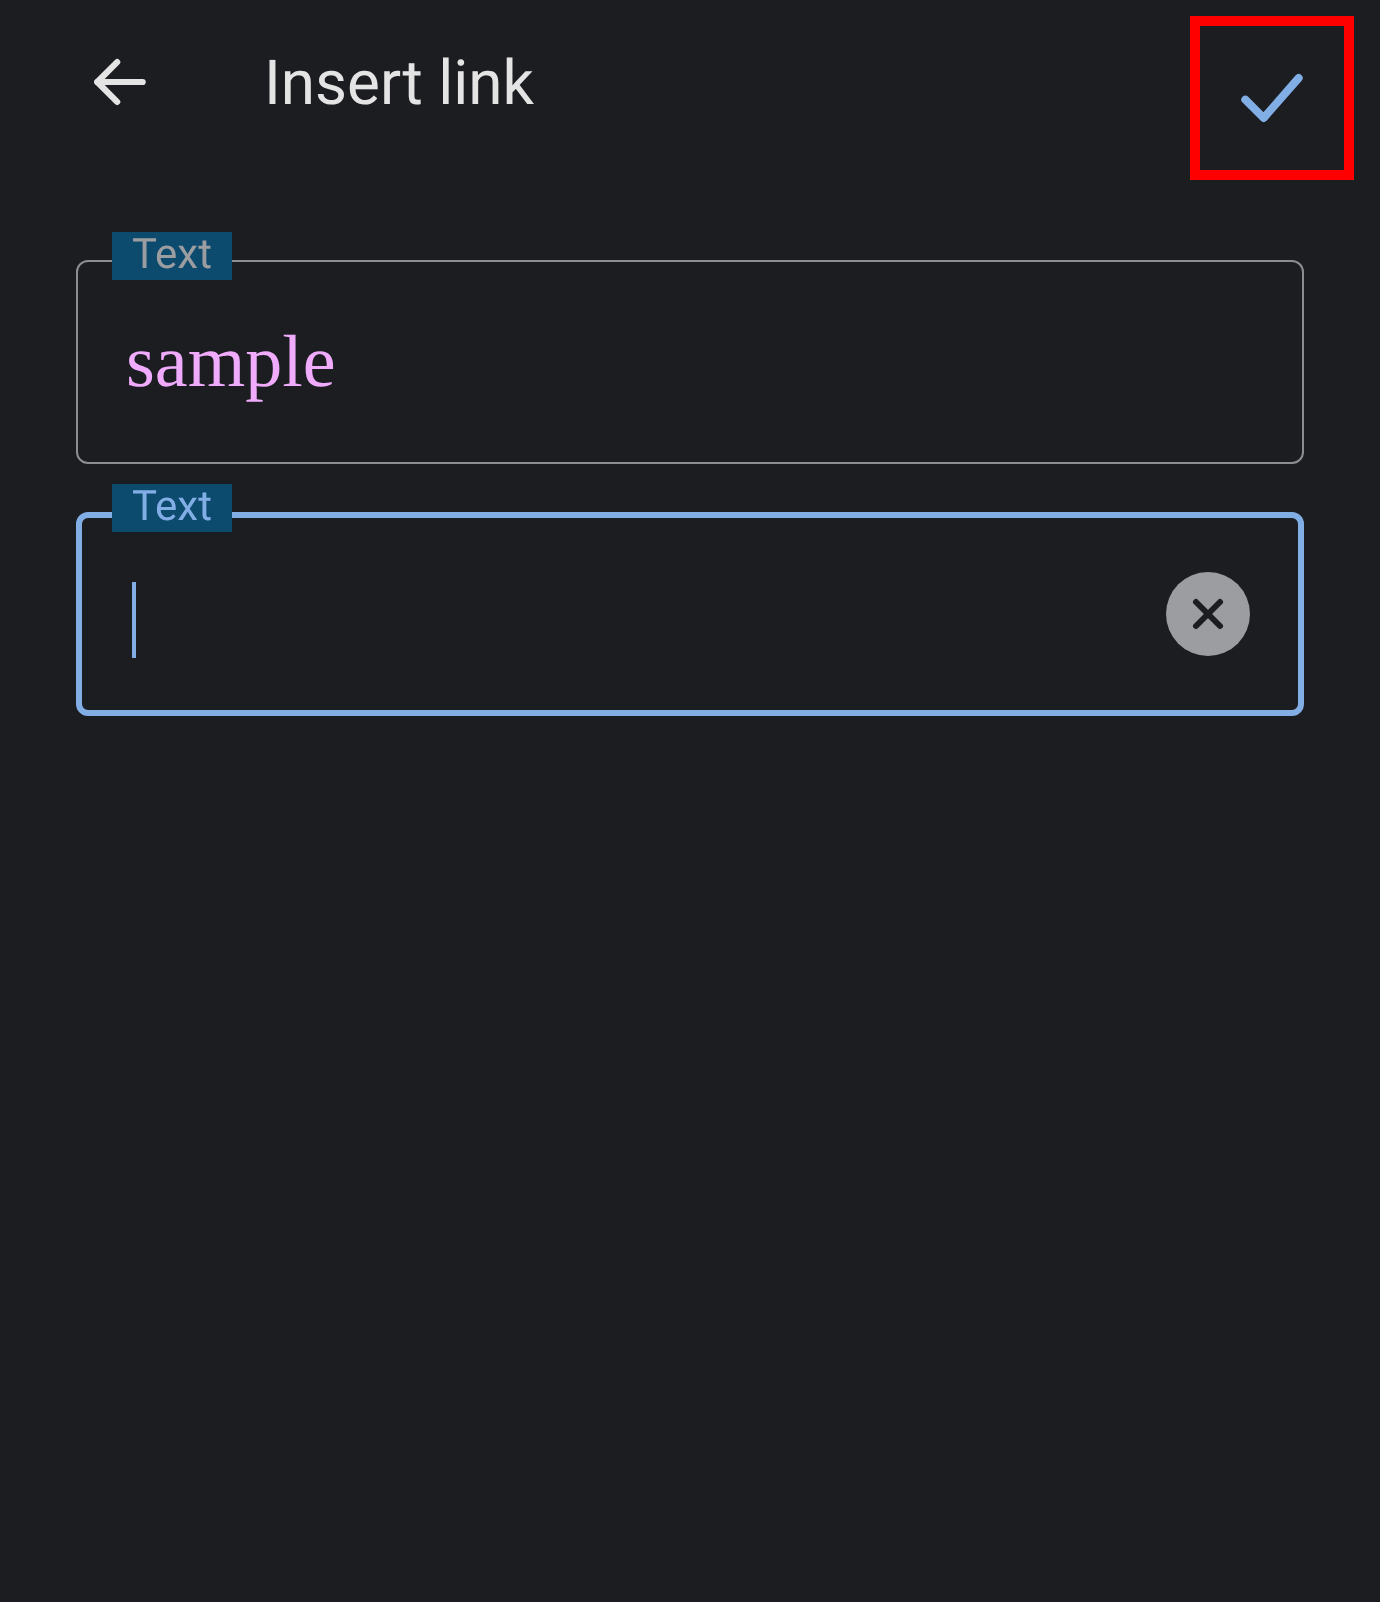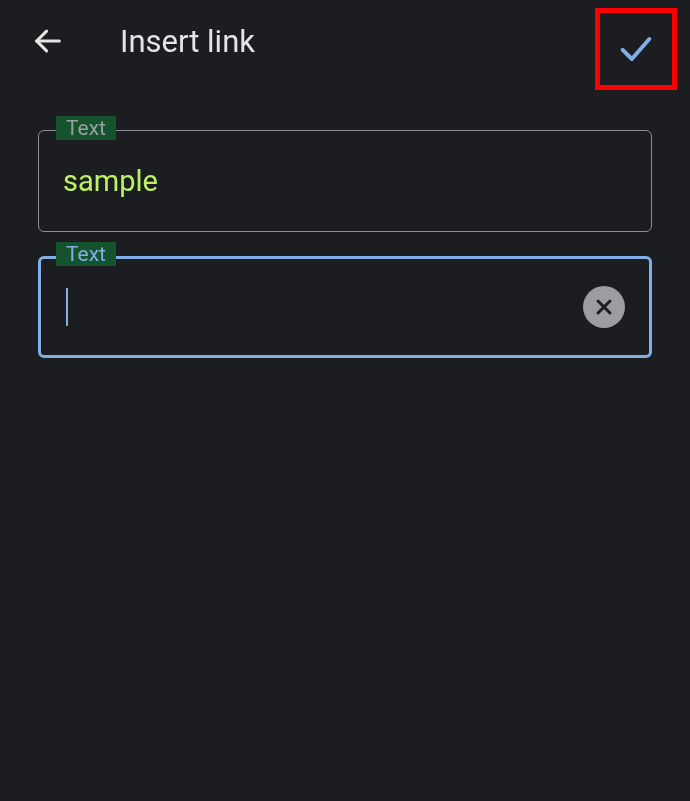--- a/index.html
+++ b/index.html
@@ -12,21 +12,21 @@
       height: 801px;
       background: #1c1d21;
       font-family: 'Roboto', 'Segoe UI', Arial, sans-serif;
       color: #e4e4e5;
       overflow: hidden;
     }
     .header {
       display: flex;
       align-items: center;
       height: 82px;
-      padding: 0 28px;
+      padding: 0 40px;
     }
     .back-btn {
       width: 40px;
       height: 40px;
       display: flex;
       align-items: center;
       justify-content: center;
       cursor: pointer;
     }
     .title {
@@ -58,45 +58,46 @@
       padding: 48px 38px 0 38px;
     }
     .field-group {
       position: relative;
       margin-bottom: 24px;
     }
     .field-label {
       position: absolute;
       top: -14px;
       left: 18px;
-      background: #14532d;
+      background: #0c4a6e;
       padding: 0 10px;
       font-size: 21px;
       color: #9b9da0;
     }
     .field-label.active {
       color: #82aee6;
     }
     .field-box {
       border: 1.5px solid #8b8d91;
       border-radius: 6px;
       height: 102px;
       display: flex;
       align-items: center;
       padding: 0 24px;
     }
     .field-box.active {
       border: 3px solid #82aee6;
     }
     .field-value {
-      font-size: 29px;
-      color: #bef264;
+      font-size: 37px;
+      color: #f0abfc;
       white-space: nowrap;
       overflow: hidden;
       flex: 1;
+      font-family: Liberation Serif, serif;
     }
     .field-value.link {
       text-decoration: underline;
       text-underline-offset: 4px;
     }
     .cursor {
       display: inline-block;
       width: 2px;
       height: 38px;
       background: #82aee6;

